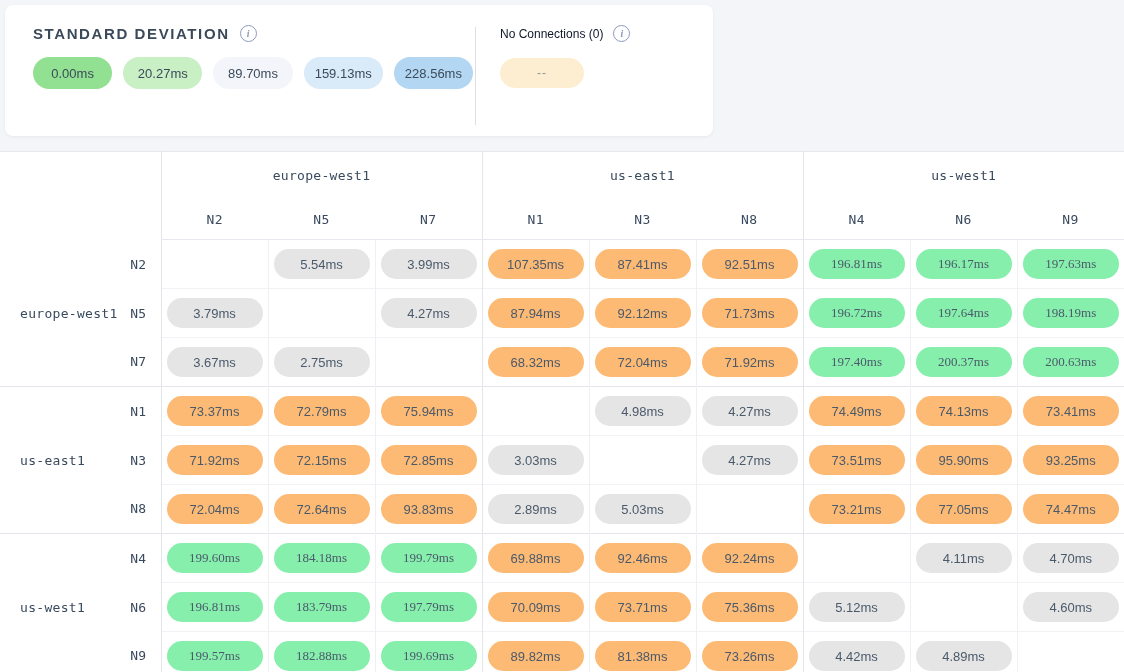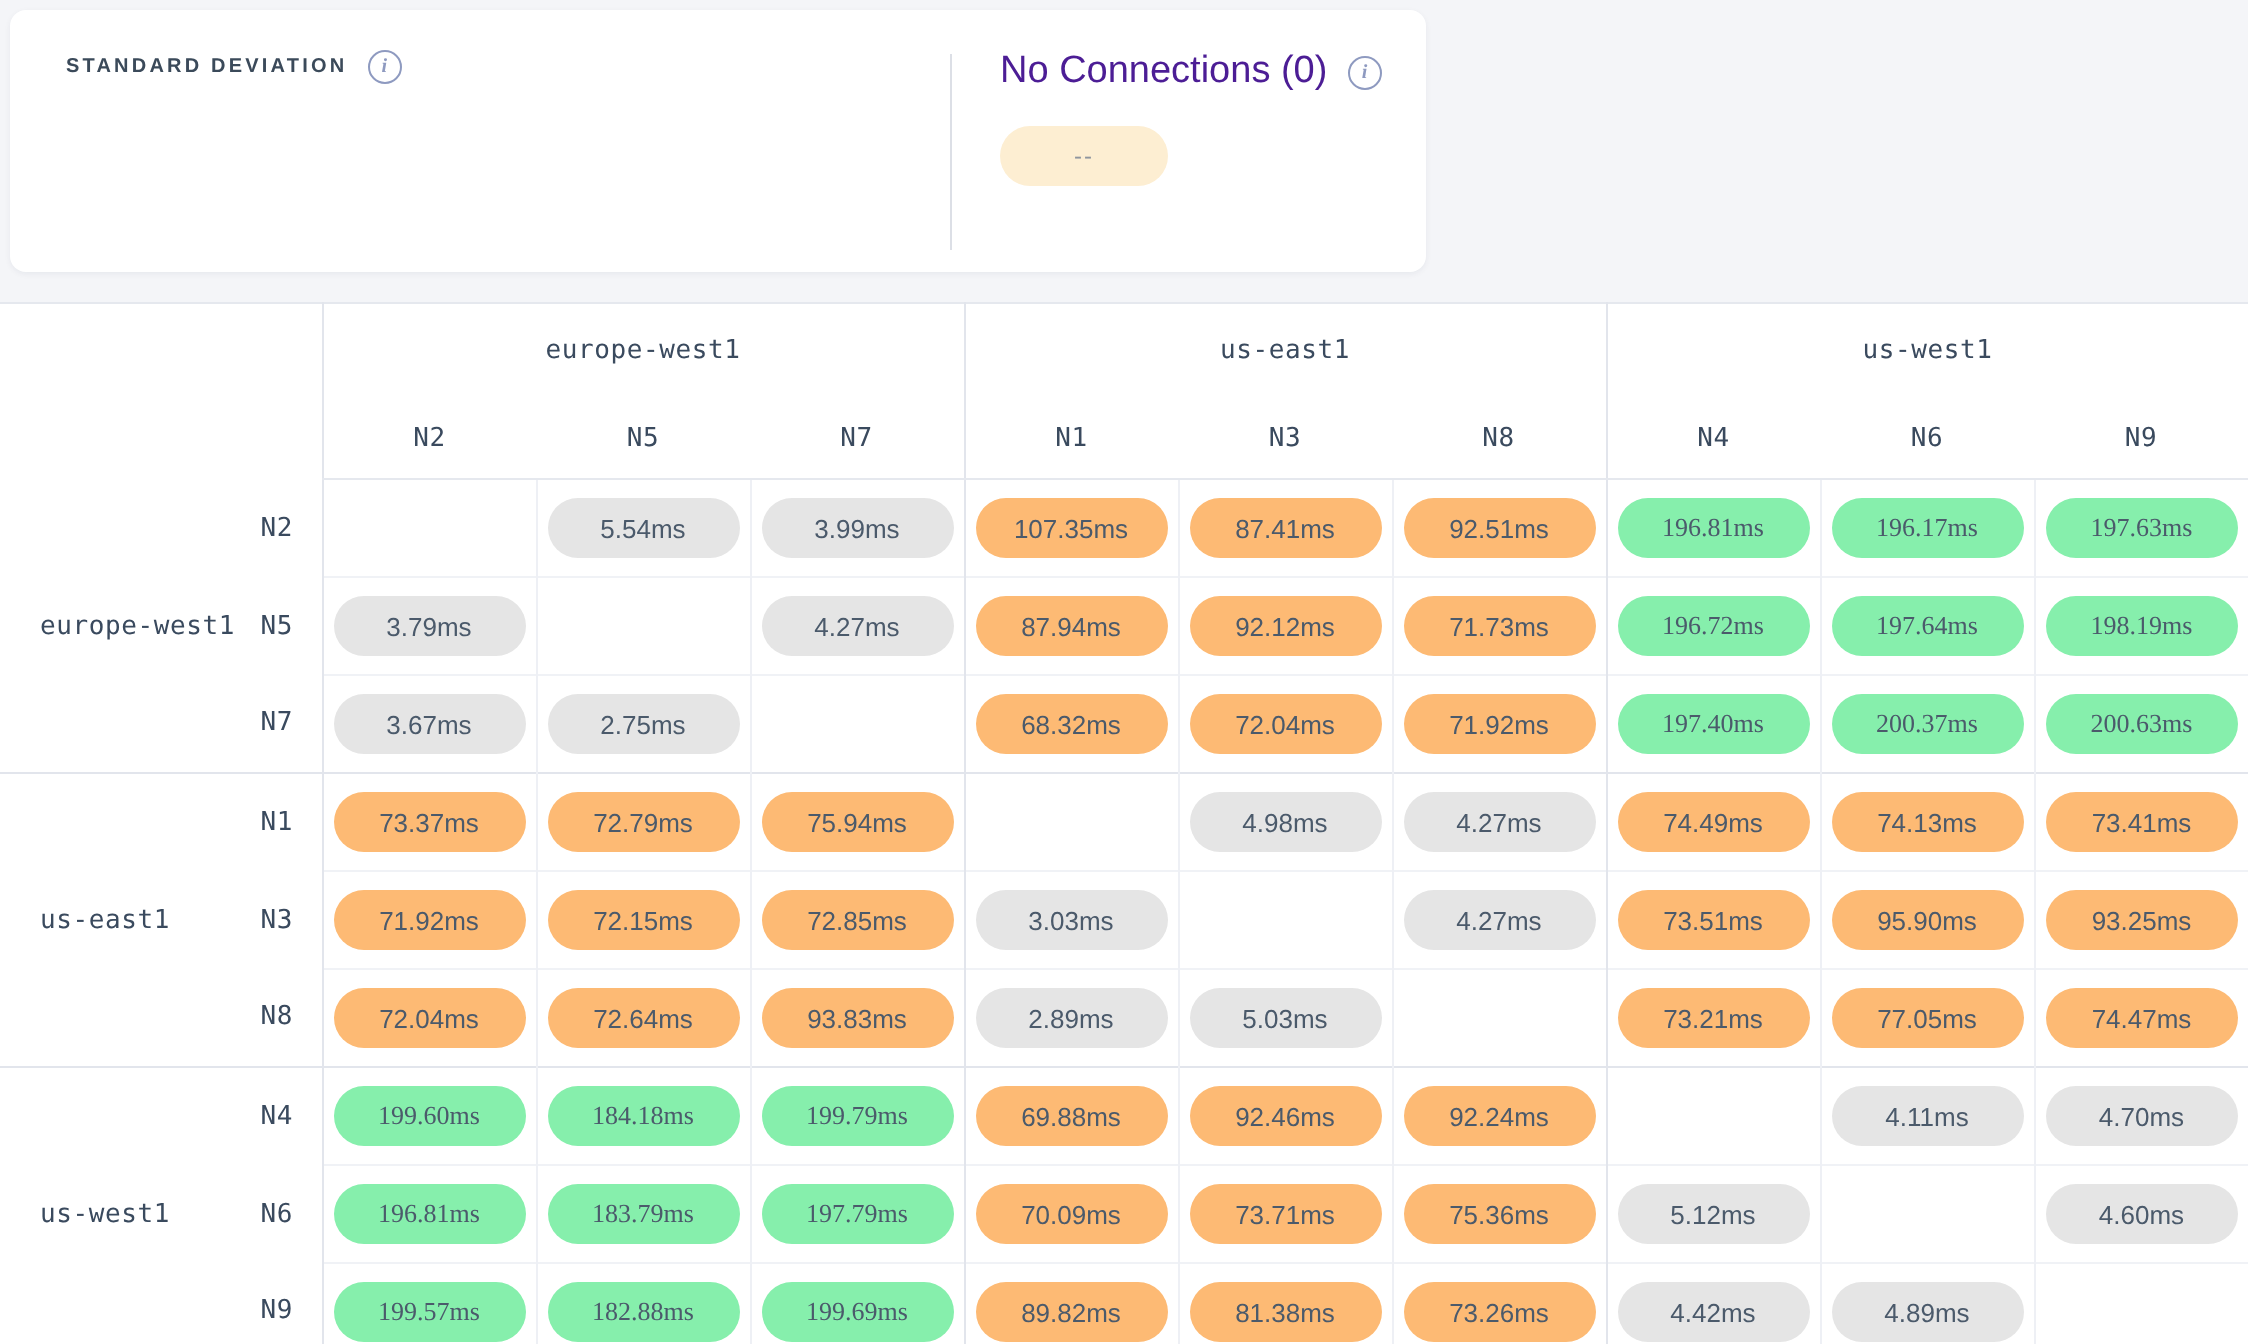--- a/index.html
+++ b/index.html
@@ -12,41 +12,41 @@
   
   .legend-card {
     position:absolute; left:5px; top:5px; width:708px; height:131px;
     background:#ffffff; border-radius:8px;
     box-shadow:0 1px 3px rgba(20,30,60,.06);
     display:flex; box-sizing:border-box; padding:20px 22px 0 28px;
   }
   .legend-left { width:440px; }
   .legend-title-row { display:flex; align-items:center; gap:10px; }
   .legend-title {
-    font-size:10px; font-weight:bold; letter-spacing:1.6px; color:#3b4a5a;
+    font-size:15px; font-weight:bold; letter-spacing:1.6px; color:#3b4a5a;
   }
   .info-icon {
     width:15px; height:15px; border:1.5px solid #8e9ac0; border-radius:50%;
     color:#8e9ac0; font-size:10px; font-weight:bold; line-height:15px;
     text-align:center; display:inline-block; cursor:pointer; font-style:italic;
     font-family:"Liberation Serif", serif;
   }
   .legend-pills { display:flex; gap:11px; margin-top:15px; }
   .legend-pill {
     width:80px; height:32px; border-radius:16px;
     display:flex; align-items:center; justify-content:center;
     font-size:13px; color:#3b4a5a;
   }
   .legend-labels { display:flex; gap:11px; margin-top:12px; }
   .legend-label { width:80px; text-align:center; font-size:14px; color:#5d6e92; white-space:nowrap; }
   .legend-label b { color:#2d3a4a; font-weight:bold; }
   .legend-divider { width:1px; background:#dcdfe6; height:98px; margin:2px 0 0 2px; }
   .legend-right { padding-left:24px; }
   .nc-title-row { display:flex; align-items:center; gap:10px; }
-  .nc-title { font-size:19px; color:#4c1d95; }
+  .nc-title { font-size:12px; color:#0f172a; }
   .nc-pill {
     margin-top:16px; width:84px; height:30px; border-radius:15px;
     display:flex; align-items:center; justify-content:center;
     font-size:12px; letter-spacing:1px; color:#8f959e;
   }
   
   .matrix-wrap { position:absolute; left:0; top:151px; width:1124px; }
   table.matrix {
     width:1124px; border-collapse:collapse; table-layout:fixed;
     background:#ffffff; border-top:1px solid #e5e8ee; border-bottom:1px solid #e5e8ee;
@@ -81,20 +81,27 @@
 </style>
 </head>
 <body>
 
 <div class="legend-card">
   <div class="legend-left">
     <div class="legend-title-row">
       <span class="legend-title">STANDARD DEVIATION</span>
       <span class="info-icon">i</span>
     </div>
+    <div class="legend-pills">
+        <div class="legend-pill" style="background: rgb(146, 225, 146);">0.00ms</div>
+        <div class="legend-pill" style="background: rgb(201, 239, 197);">20.27ms</div>
+        <div class="legend-pill" style="background: rgb(243, 245, 250);">89.70ms</div>
+        <div class="legend-pill" style="background: rgb(217, 234, 248);">159.13ms</div>
+        <div class="legend-pill" style="background: rgb(179, 215, 242);">228.56ms</div>
+      </div>
   </div>
   <div class="legend-divider"></div>
   <div class="legend-right">
     <div class="nc-title-row">
       <span class="nc-title">No Connections (0)</span>
       <span class="info-icon">i</span>
     </div>
     <div class="nc-pill" style="background: rgb(253, 238, 210);">--</div>
   </div>
 </div>

